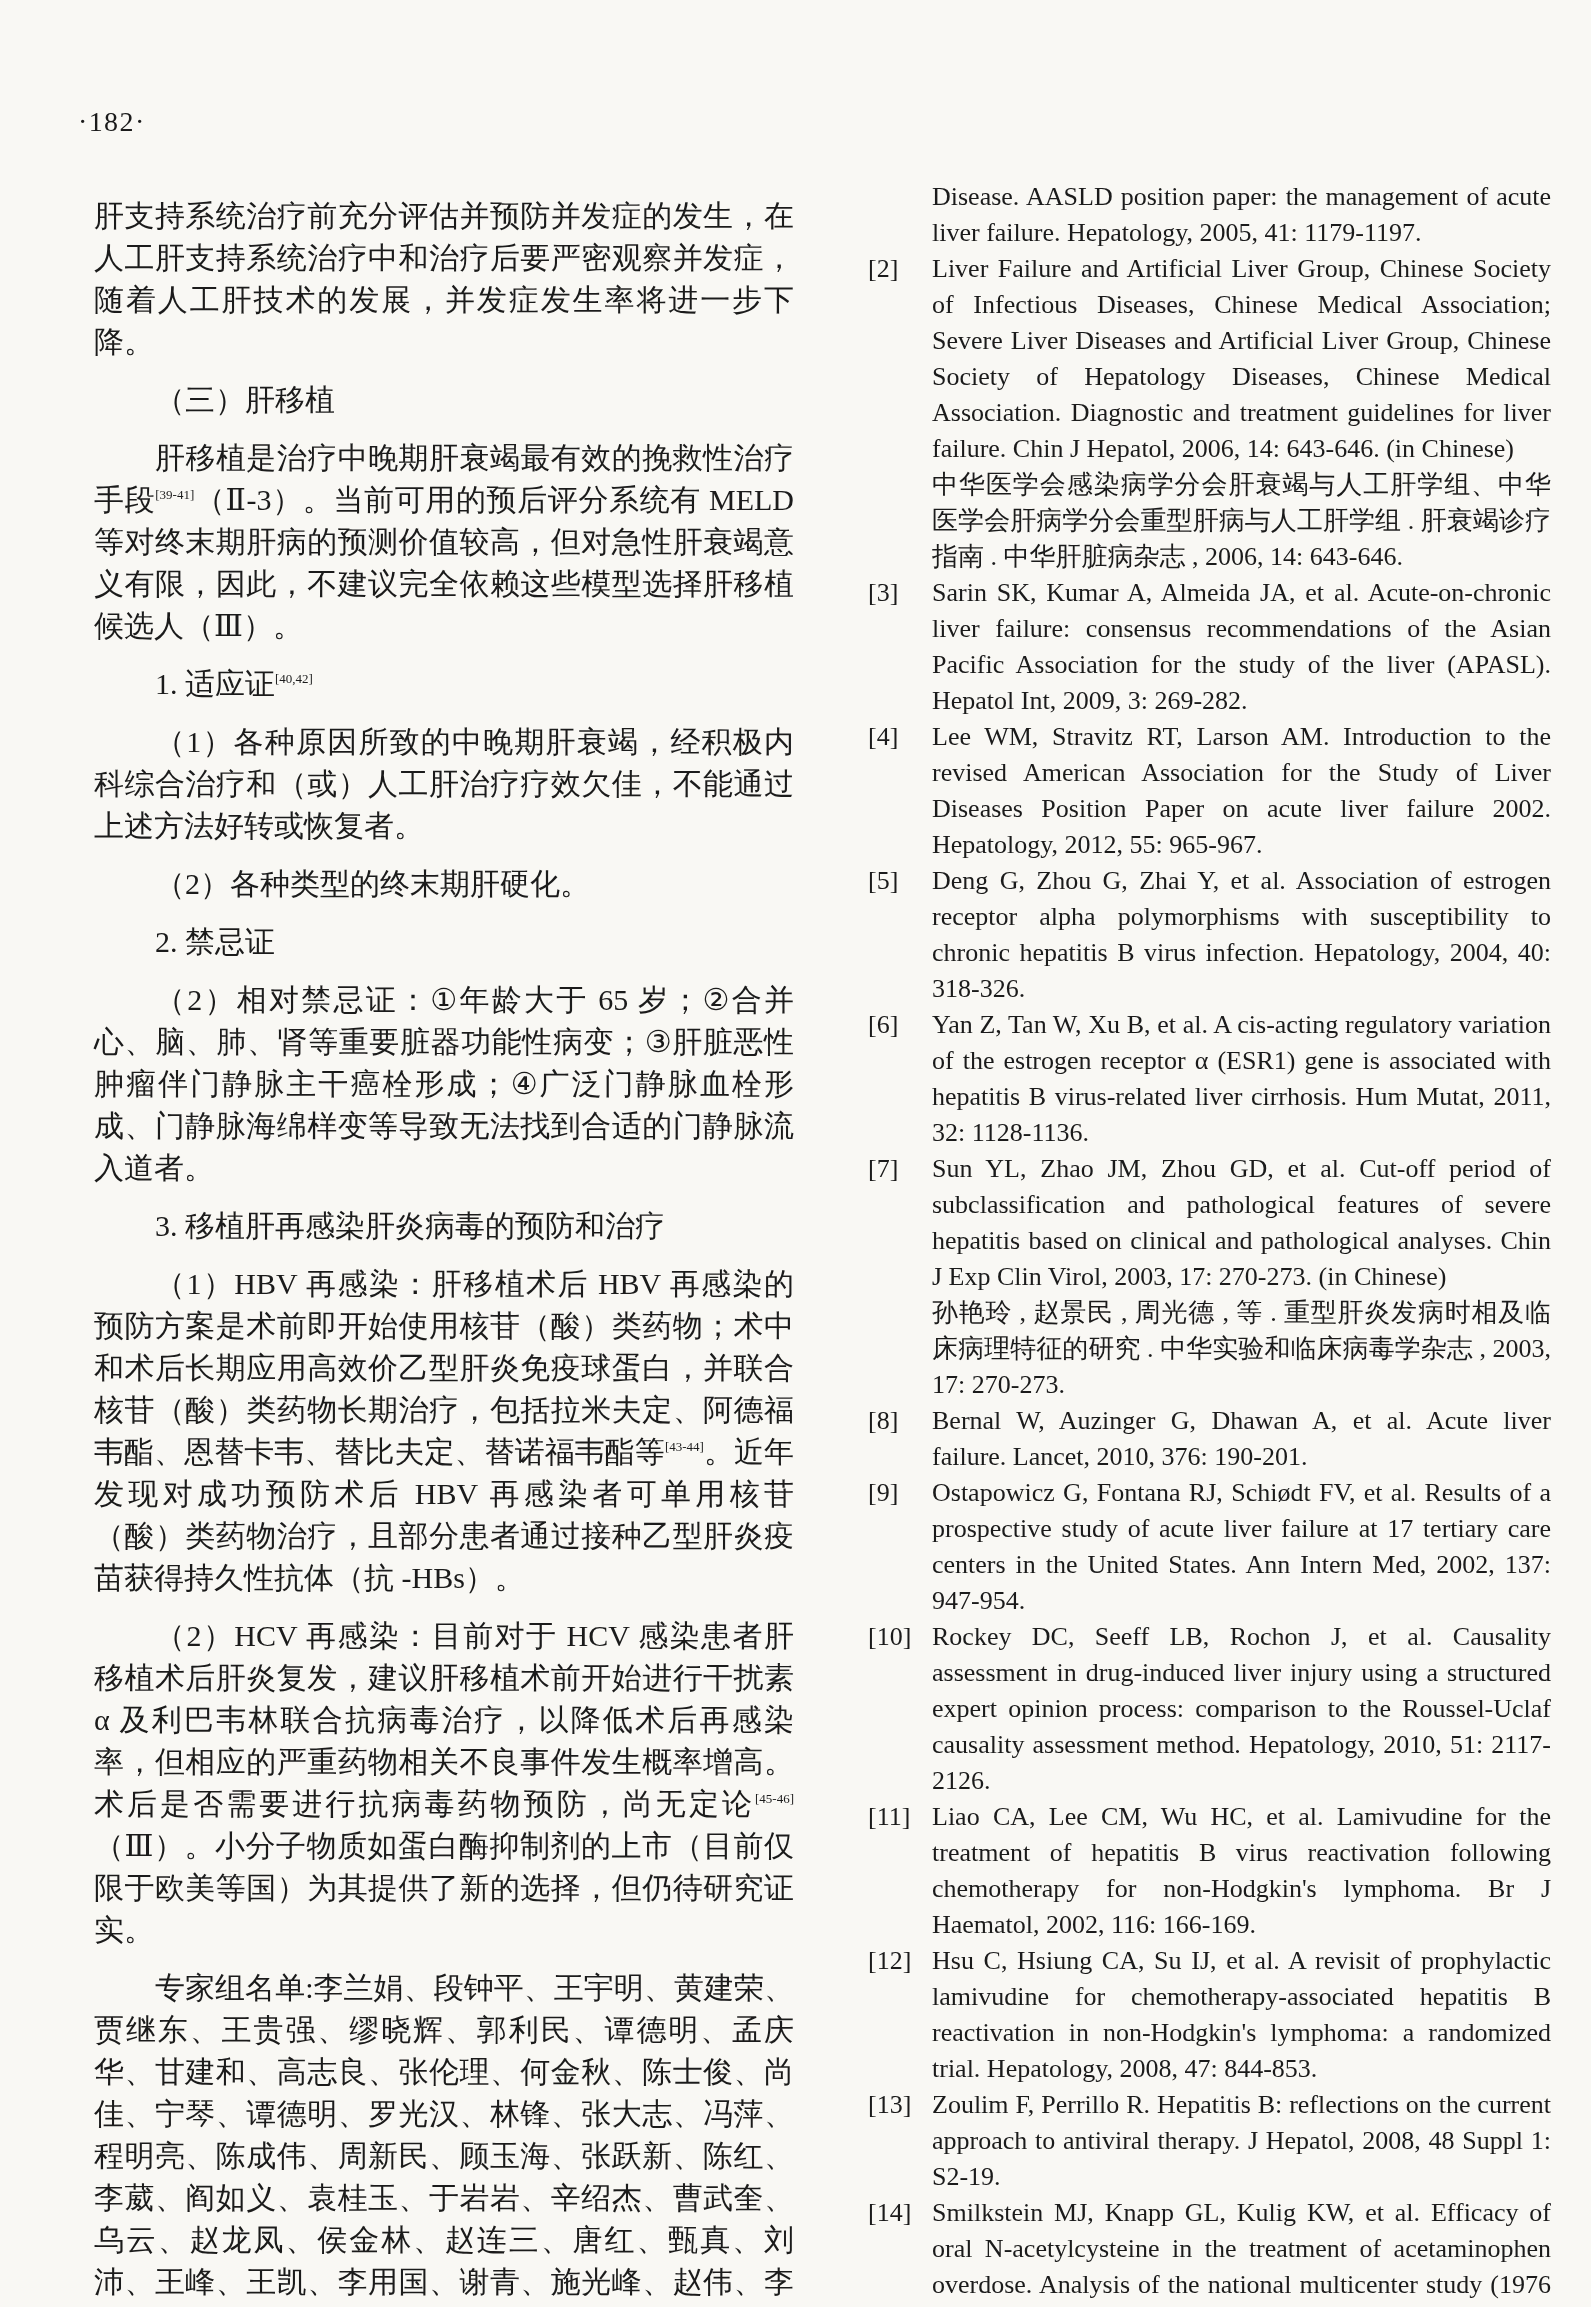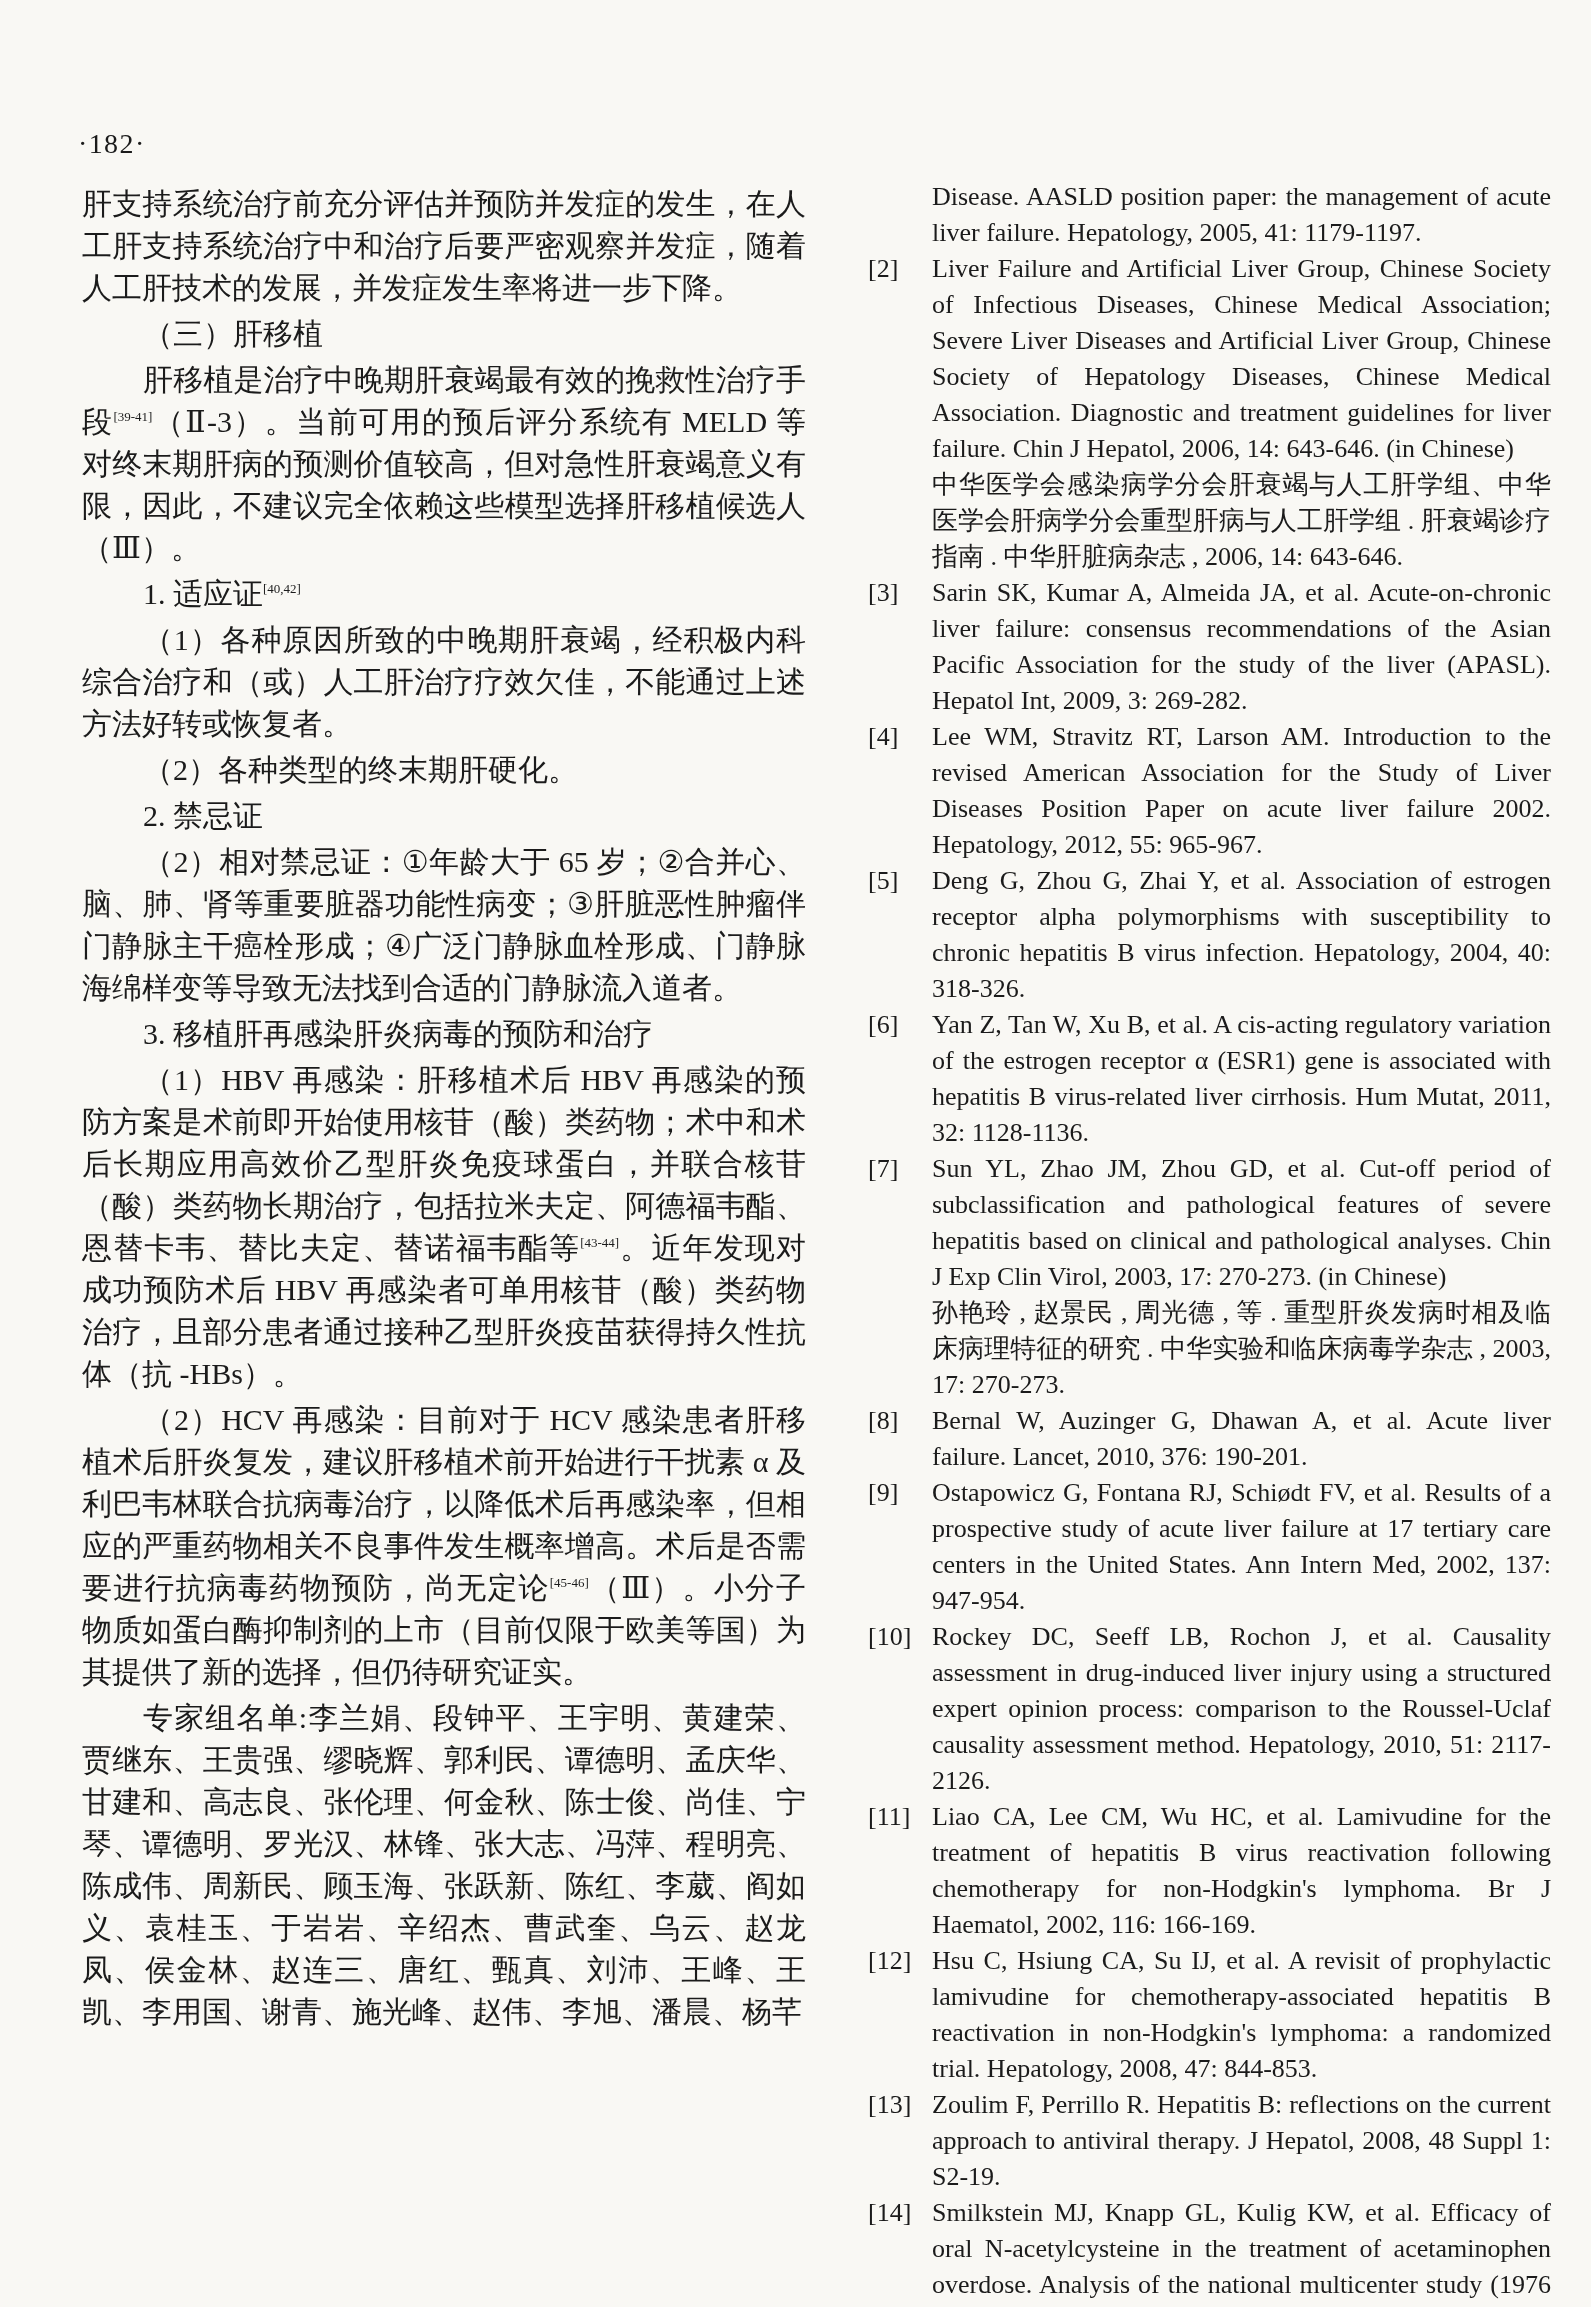--- a/index.html
+++ b/index.html
@@ -9,21 +9,21 @@
     color: #1b1b1b;
     font-family: "Liberation Serif", "DejaVu Serif", "DejaVu Sans", serif;
     position: relative;
     overflow: hidden;
   }
   .page { position: absolute; inset: 0; }
 
   
   .page-header {
     position: absolute;
-    top: 128px; left: 78px; width: 1464px;
+    top: 106px; left: 78px; width: 1464px;
     display: flex; justify-content: flex-start; align-items: baseline;
   }
   .page-number { font-size: 28px; letter-spacing: 1.4px; }
   .journal-line {
     font-size: 28px;
     padding-bottom: 9.7px;
     border-bottom: 3.5px solid #1d1d1d;
     white-space: nowrap;
   }
 
@@ -36,21 +36,21 @@
   .col-left {
     width: 732px;
     font-size: 30px; line-height: 42px;
     text-align: justify;
   }
   .col-right {
     width: 683px;
     font-size: 26px; line-height: 36px;
     text-align: justify;
   }
-  .col-left p.para { margin: 4px; }
+  .col-left p.para { margin: 16px; }
   .col-left p.indent { text-indent: 61px; }
   .col-left sup {
     font-size: 13px; line-height: 0; vertical-align: super;
   }
   .col-left b { font-weight: normal; }
 
   .ref { display: flex; align-items: flex-start; margin: 0; }
   .ref-num { flex: 0 0 64px; }
   .ref-body { flex: 1 1 auto; }
   .ref-zh { text-align: justify; }

